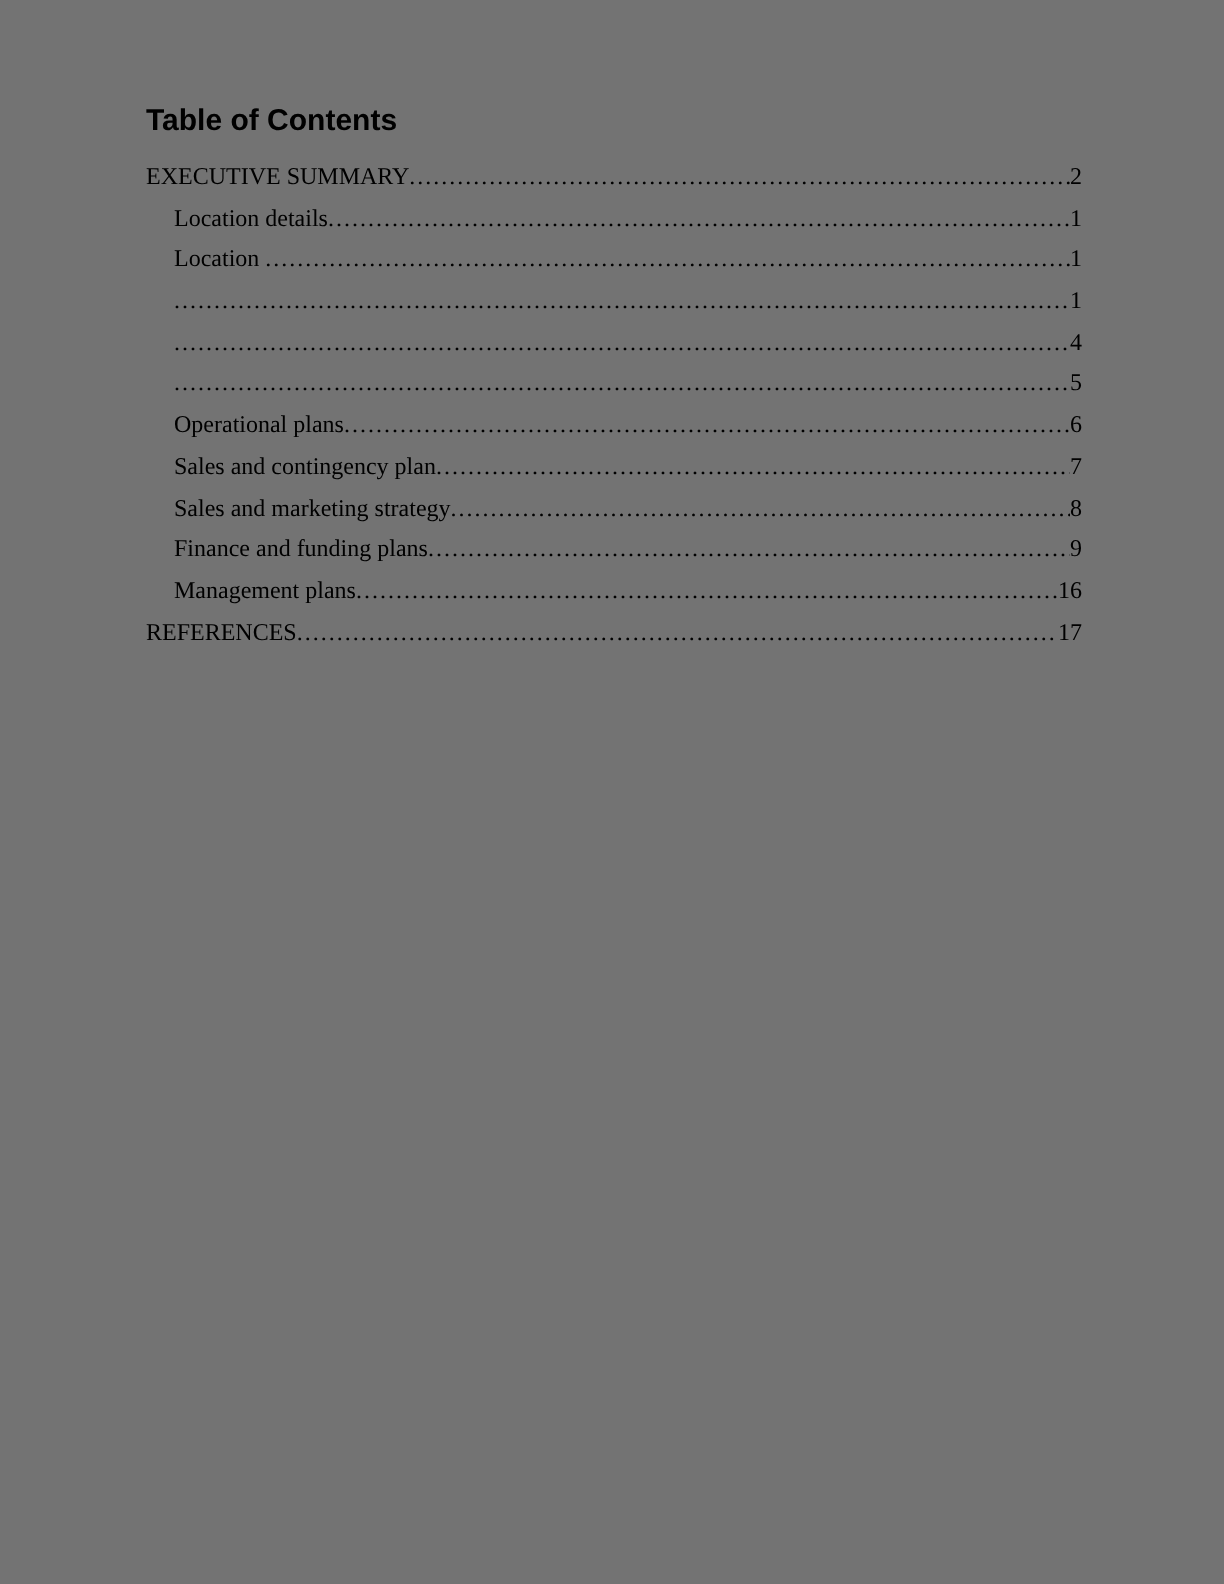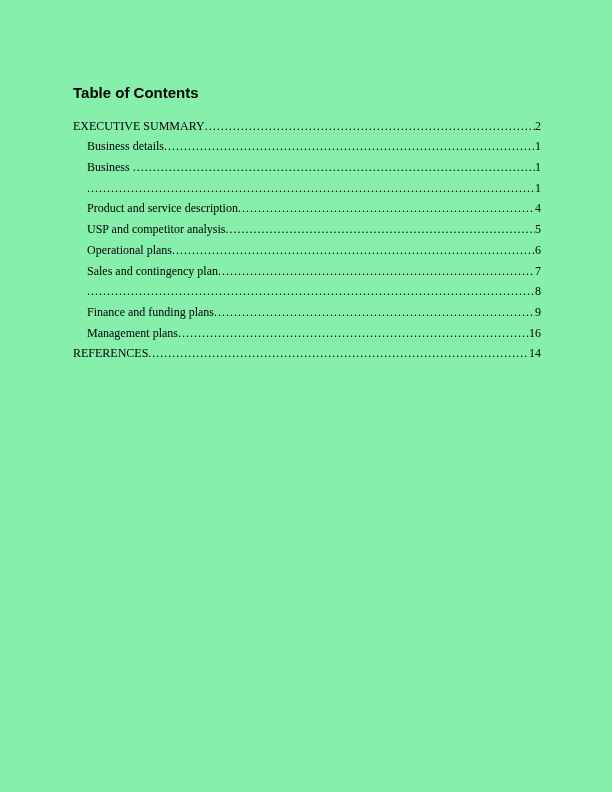--- a/index.html
+++ b/index.html
@@ -4,39 +4,39 @@
 <style>
   html, body {
     margin: 0;
     padding: 0;
     background: #ffffff;
   }
   .page {
     position: relative;
     width: 612px;
     height: 792px;
-    background: #86efac;
+    background: #737373;
     box-sizing: border-box;
-    padding: 84px 71px 0 73px;
+    padding: 52px 71px 0 73px;
     overflow: hidden;
   }
   .doc-title {
     font-family: "Liberation Sans", sans-serif;
     font-weight: bold;
     font-size: 15px;
     line-height: 17px;
     color: #000000;
     margin: 0;
   }
   .toc-list {
     margin-top: 12px;
   }
   .toc-row {
     display: flex;
-    align-items: flex-end;
+    align-items: flex-start;
     height: 20.7px;
     font-family: "Liberation Serif", serif;
     font-size: 12px;
     color: #000000;
     cursor: default;
   }
   .toc-row.indent {
     padding-left: 14px;
   }
   .toc-label {
@@ -61,66 +61,65 @@
 <div class="page">
   <h1 class="doc-title">Table of Contents</h1>
 
   <div class="toc-list">
       <div class="toc-row">
     <span class="toc-label">EXECUTIVE SUMMARY</span>
     <span class="toc-leader">........................................................................................................................................................................................................</span>
     <span class="toc-page">2</span>
   </div>
       <div class="toc-row indent">
-    <span class="toc-label">Business details</span>
+    <span class="toc-label">Location details</span>
     <span class="toc-leader">........................................................................................................................................................................................................</span>
     <span class="toc-page">1</span>
   </div>
       <div class="toc-row indent">
-    <span class="toc-label">Business </span>
+    <span class="toc-label">Location </span>
     <span class="toc-leader">........................................................................................................................................................................................................</span>
     <span class="toc-page">1</span>
   </div>
       <div class="toc-row indent">
     <span class="toc-leader">........................................................................................................................................................................................................</span>
     <span class="toc-page">1</span>
   </div>
       <div class="toc-row indent">
-    <span class="toc-label">Product and service description</span>
     <span class="toc-leader">........................................................................................................................................................................................................</span>
     <span class="toc-page">4</span>
   </div>
       <div class="toc-row indent">
-    <span class="toc-label">USP and competitor analysis</span>
     <span class="toc-leader">........................................................................................................................................................................................................</span>
     <span class="toc-page">5</span>
   </div>
       <div class="toc-row indent">
     <span class="toc-label">Operational plans</span>
     <span class="toc-leader">........................................................................................................................................................................................................</span>
     <span class="toc-page">6</span>
   </div>
       <div class="toc-row indent">
     <span class="toc-label">Sales and contingency plan</span>
     <span class="toc-leader">........................................................................................................................................................................................................</span>
     <span class="toc-page">7</span>
   </div>
       <div class="toc-row indent">
+    <span class="toc-label">Sales and marketing strategy</span>
     <span class="toc-leader">........................................................................................................................................................................................................</span>
     <span class="toc-page">8</span>
   </div>
       <div class="toc-row indent">
     <span class="toc-label">Finance and funding plans</span>
     <span class="toc-leader">........................................................................................................................................................................................................</span>
     <span class="toc-page">9</span>
   </div>
       <div class="toc-row indent">
     <span class="toc-label">Management plans</span>
     <span class="toc-leader">........................................................................................................................................................................................................</span>
     <span class="toc-page">16</span>
   </div>
       <div class="toc-row">
     <span class="toc-label">REFERENCES</span>
     <span class="toc-leader">........................................................................................................................................................................................................</span>
-    <span class="toc-page">14</span>
+    <span class="toc-page">17</span>
   </div>
     </div>
 </div>
 
 </body></html>

